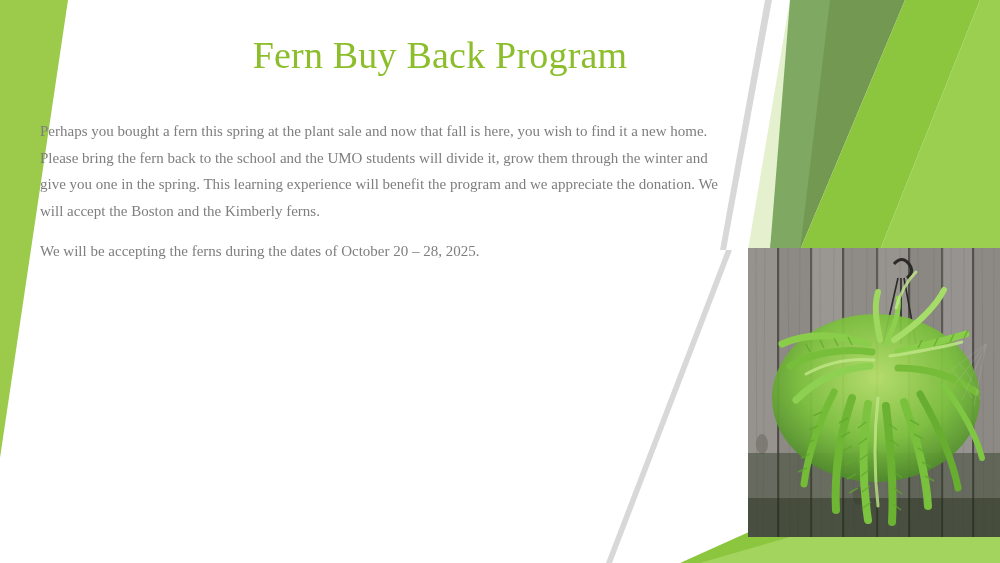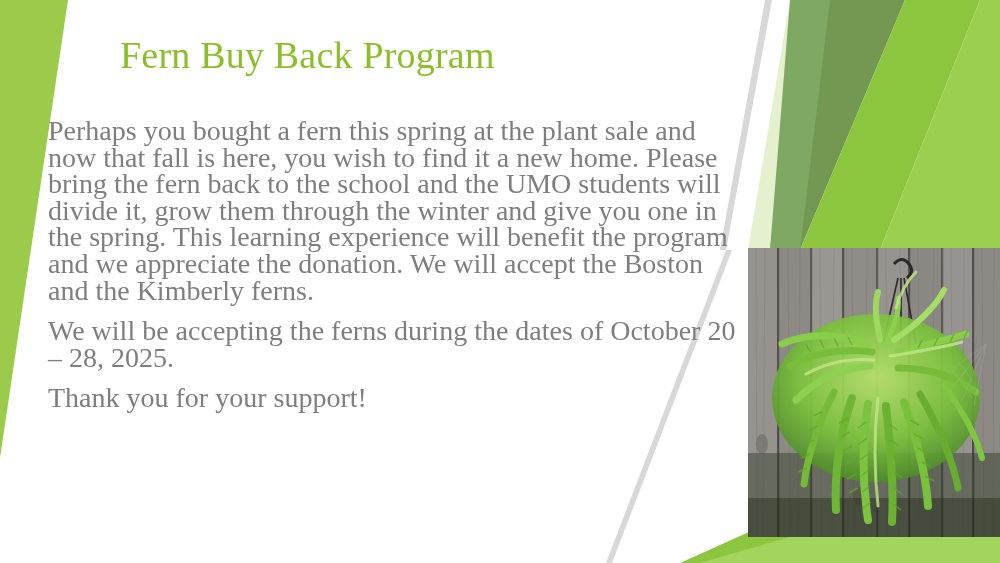--- a/index.html
+++ b/index.html
@@ -25,37 +25,38 @@
     height: 563px;
     pointer-events: none;
   }
 
   
   #title {
     position: absolute;
     left: 120px;
     top: 34px;
     width: 640px;
+    text-align: center;
     font-size: 38px;
     line-height: 1.12;
     color: #8CBE2B;
     font-family: "Liberation Serif", "DejaVu Serif", serif;
     font-weight: normal;
     letter-spacing: 0.2px;
     white-space: nowrap;
   }
 
   
   #body-copy {
     position: absolute;
-    left: 48px;
+    left: 40px;
     top: 118px;
     width: 690px;
     color: #7E7E7E;
-    font-size: 28px;
+    font-size: 15px;
     line-height: 26.6px;
   }
   #body-copy p {
     margin: 0 0 14px 0;
     text-align: left;
   }
   p.tight { margin-bottom: 0; }
   p.spacer-top { margin-top: 26px; }
 
   .email-link {
@@ -106,21 +107,20 @@
 
   <div id="title">Fern Buy Back Program</div>
 
   <div id="body-copy">
 
     <p>Perhaps you bought a fern this spring at the plant sale and now that fall is here, you wish to find it a new home. Please bring the fern back to the school and the UMO students will divide it, grow them through the winter and give you one in the spring. This learning experience will benefit the program and we appreciate the donation. We will accept the Boston and the Kimberly ferns.</p>
 
 
     <p class="spacer-top">We will be accepting the ferns during the dates of October 20 – 28, 2025.</p>
 
-    <p class="spacer-top tight">Thank you for your support!</p>
   </div>
 
   <div id="photo-frame">
     <svg viewBox="0 0 252 289" width="252" height="289">
       <defs>
         <linearGradient id="plankShade" x1="0" y1="0" x2="0" y2="1">
           <stop offset="0%" stop-color="#9D9A96"></stop>
           <stop offset="55%" stop-color="#8A8884"></stop>
           <stop offset="100%" stop-color="#4A4F42"></stop>
         </linearGradient>

